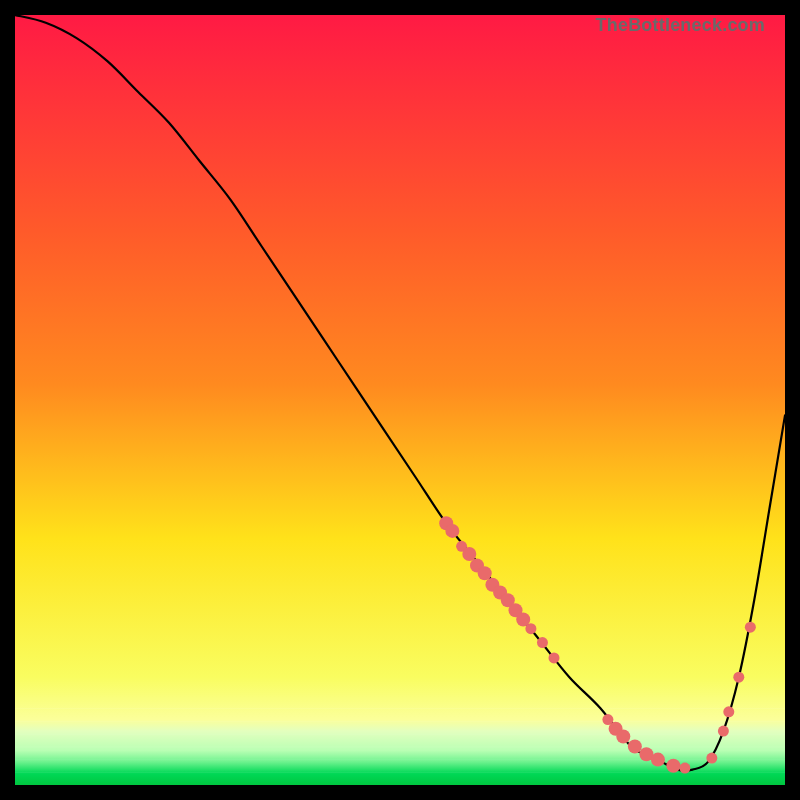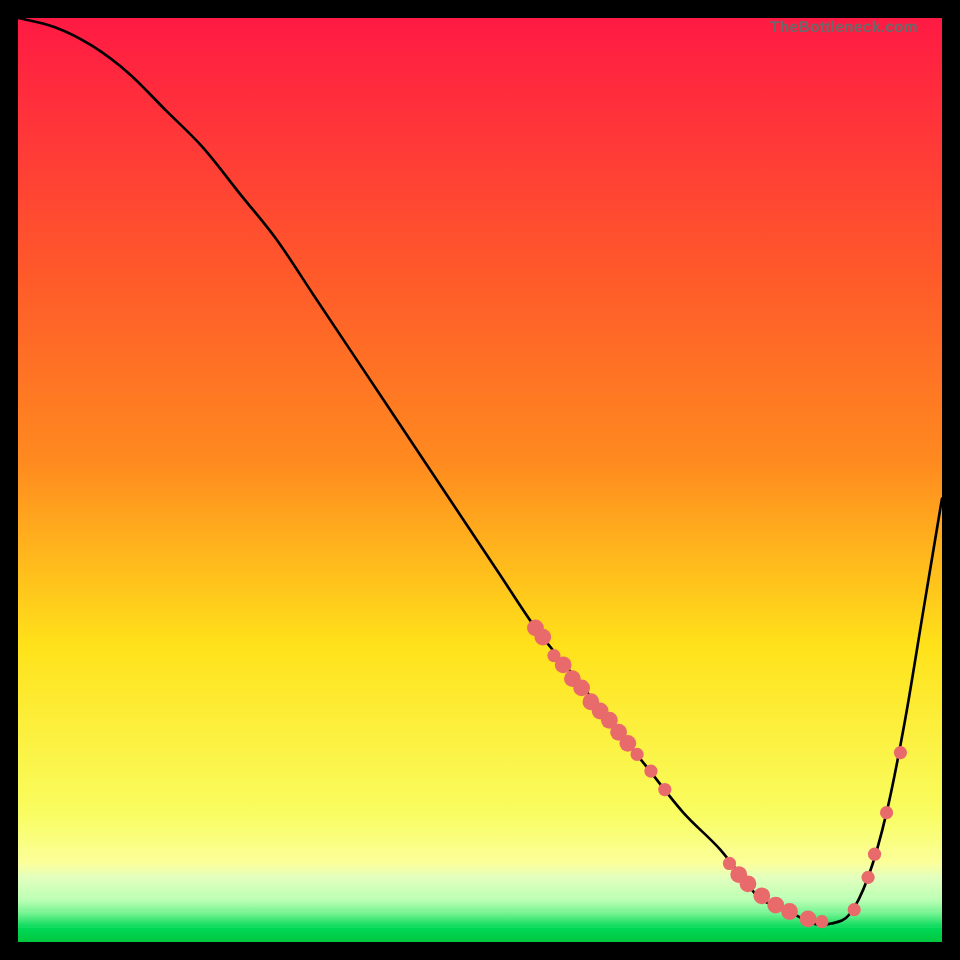--- a/index.html
+++ b/index.html
@@ -16,21 +16,21 @@
     left: 15px;
     top: 15px;
     width: 770px;
     height: 770px;
   }
   .watermark {
     position: absolute;
     right: 20px;
     top: 0px;
     color: #6a6a6a;
-    font-size: 13px;
+    font-size: 18px;
     font-weight: 600;
     letter-spacing: 0.2px;
     z-index: 20;
   }
   svg {
     display: block;
   }
 </style>
 </head>
 <body>

